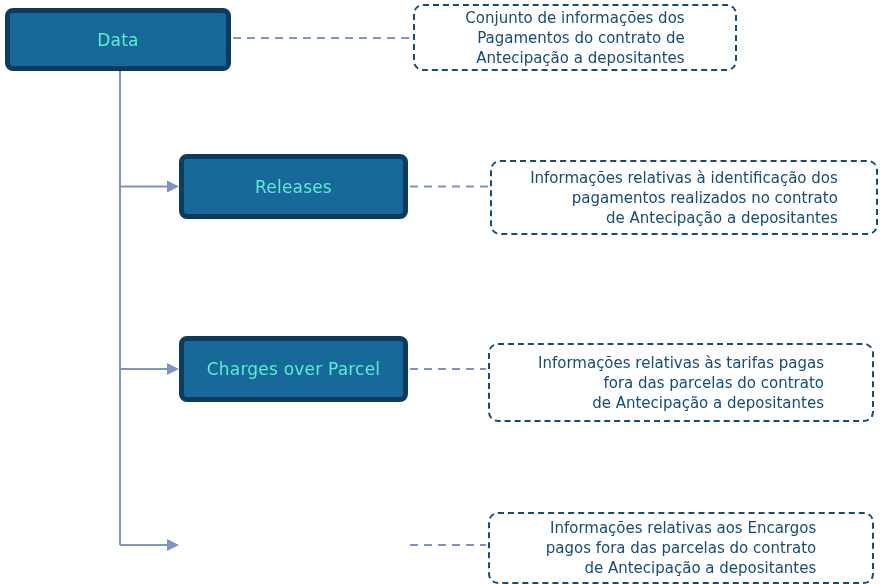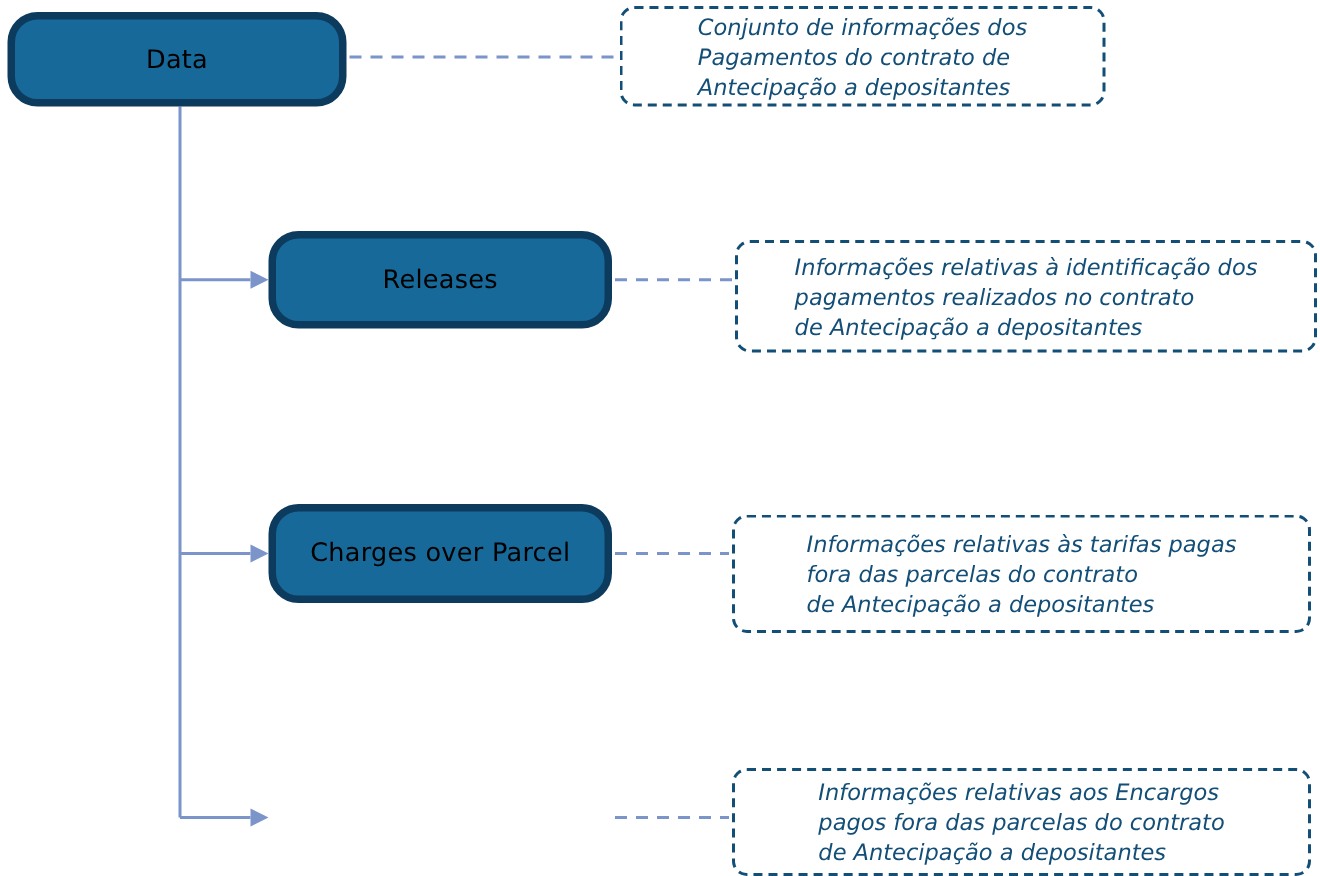--- a/index.html
+++ b/index.html
@@ -24,44 +24,43 @@
     left:0;top:0;
     width:880px;height:584px;
   }
   .node{
     position:absolute;
     display:flex;
     align-items:center;
     justify-content:center;
     background:var(--node-fill);
     border:5px solid var(--node-border);
-    border-radius:20px;
-    color:#000000;
+    border-radius:8px;
+    color:#5eead4;
     font-size:17px;
     letter-spacing:0.2px;
     text-align:center;
   }
   .n0{left:5px;   top:8px;   width:226px; height:63px;}
   .n1{left:179px; top:154px; width:229px; height:65px;}
   .n2{left:179px; top:336px; width:229px; height:66px;}
   .n3{left:179px; top:512px; width:229px; height:66px;}
   .note{
     position:absolute;
     display:flex;
     align-items:center;
     justify-content:center;
     border:2px dashed var(--ink);
     border-radius:10px;
     color:var(--ink);
     font-size:15px;
     line-height:20px;
-    text-align:left;
+    text-align:right;
     white-space:pre-line;
     padding:2px 6px;
-    font-style:italic;
   }
   .a0{left:413px; top:4px;   width:324px; height:67px;}
   .a1{left:490px; top:160px; width:388px; height:75px;}
   .a2{left:488px; top:343px; width:386px; height:79px;}
   .a3{left:488px; top:512px; width:386px; height:72px;}
 </style>
 </head>
 <body>
 
 <div class="canvas">

